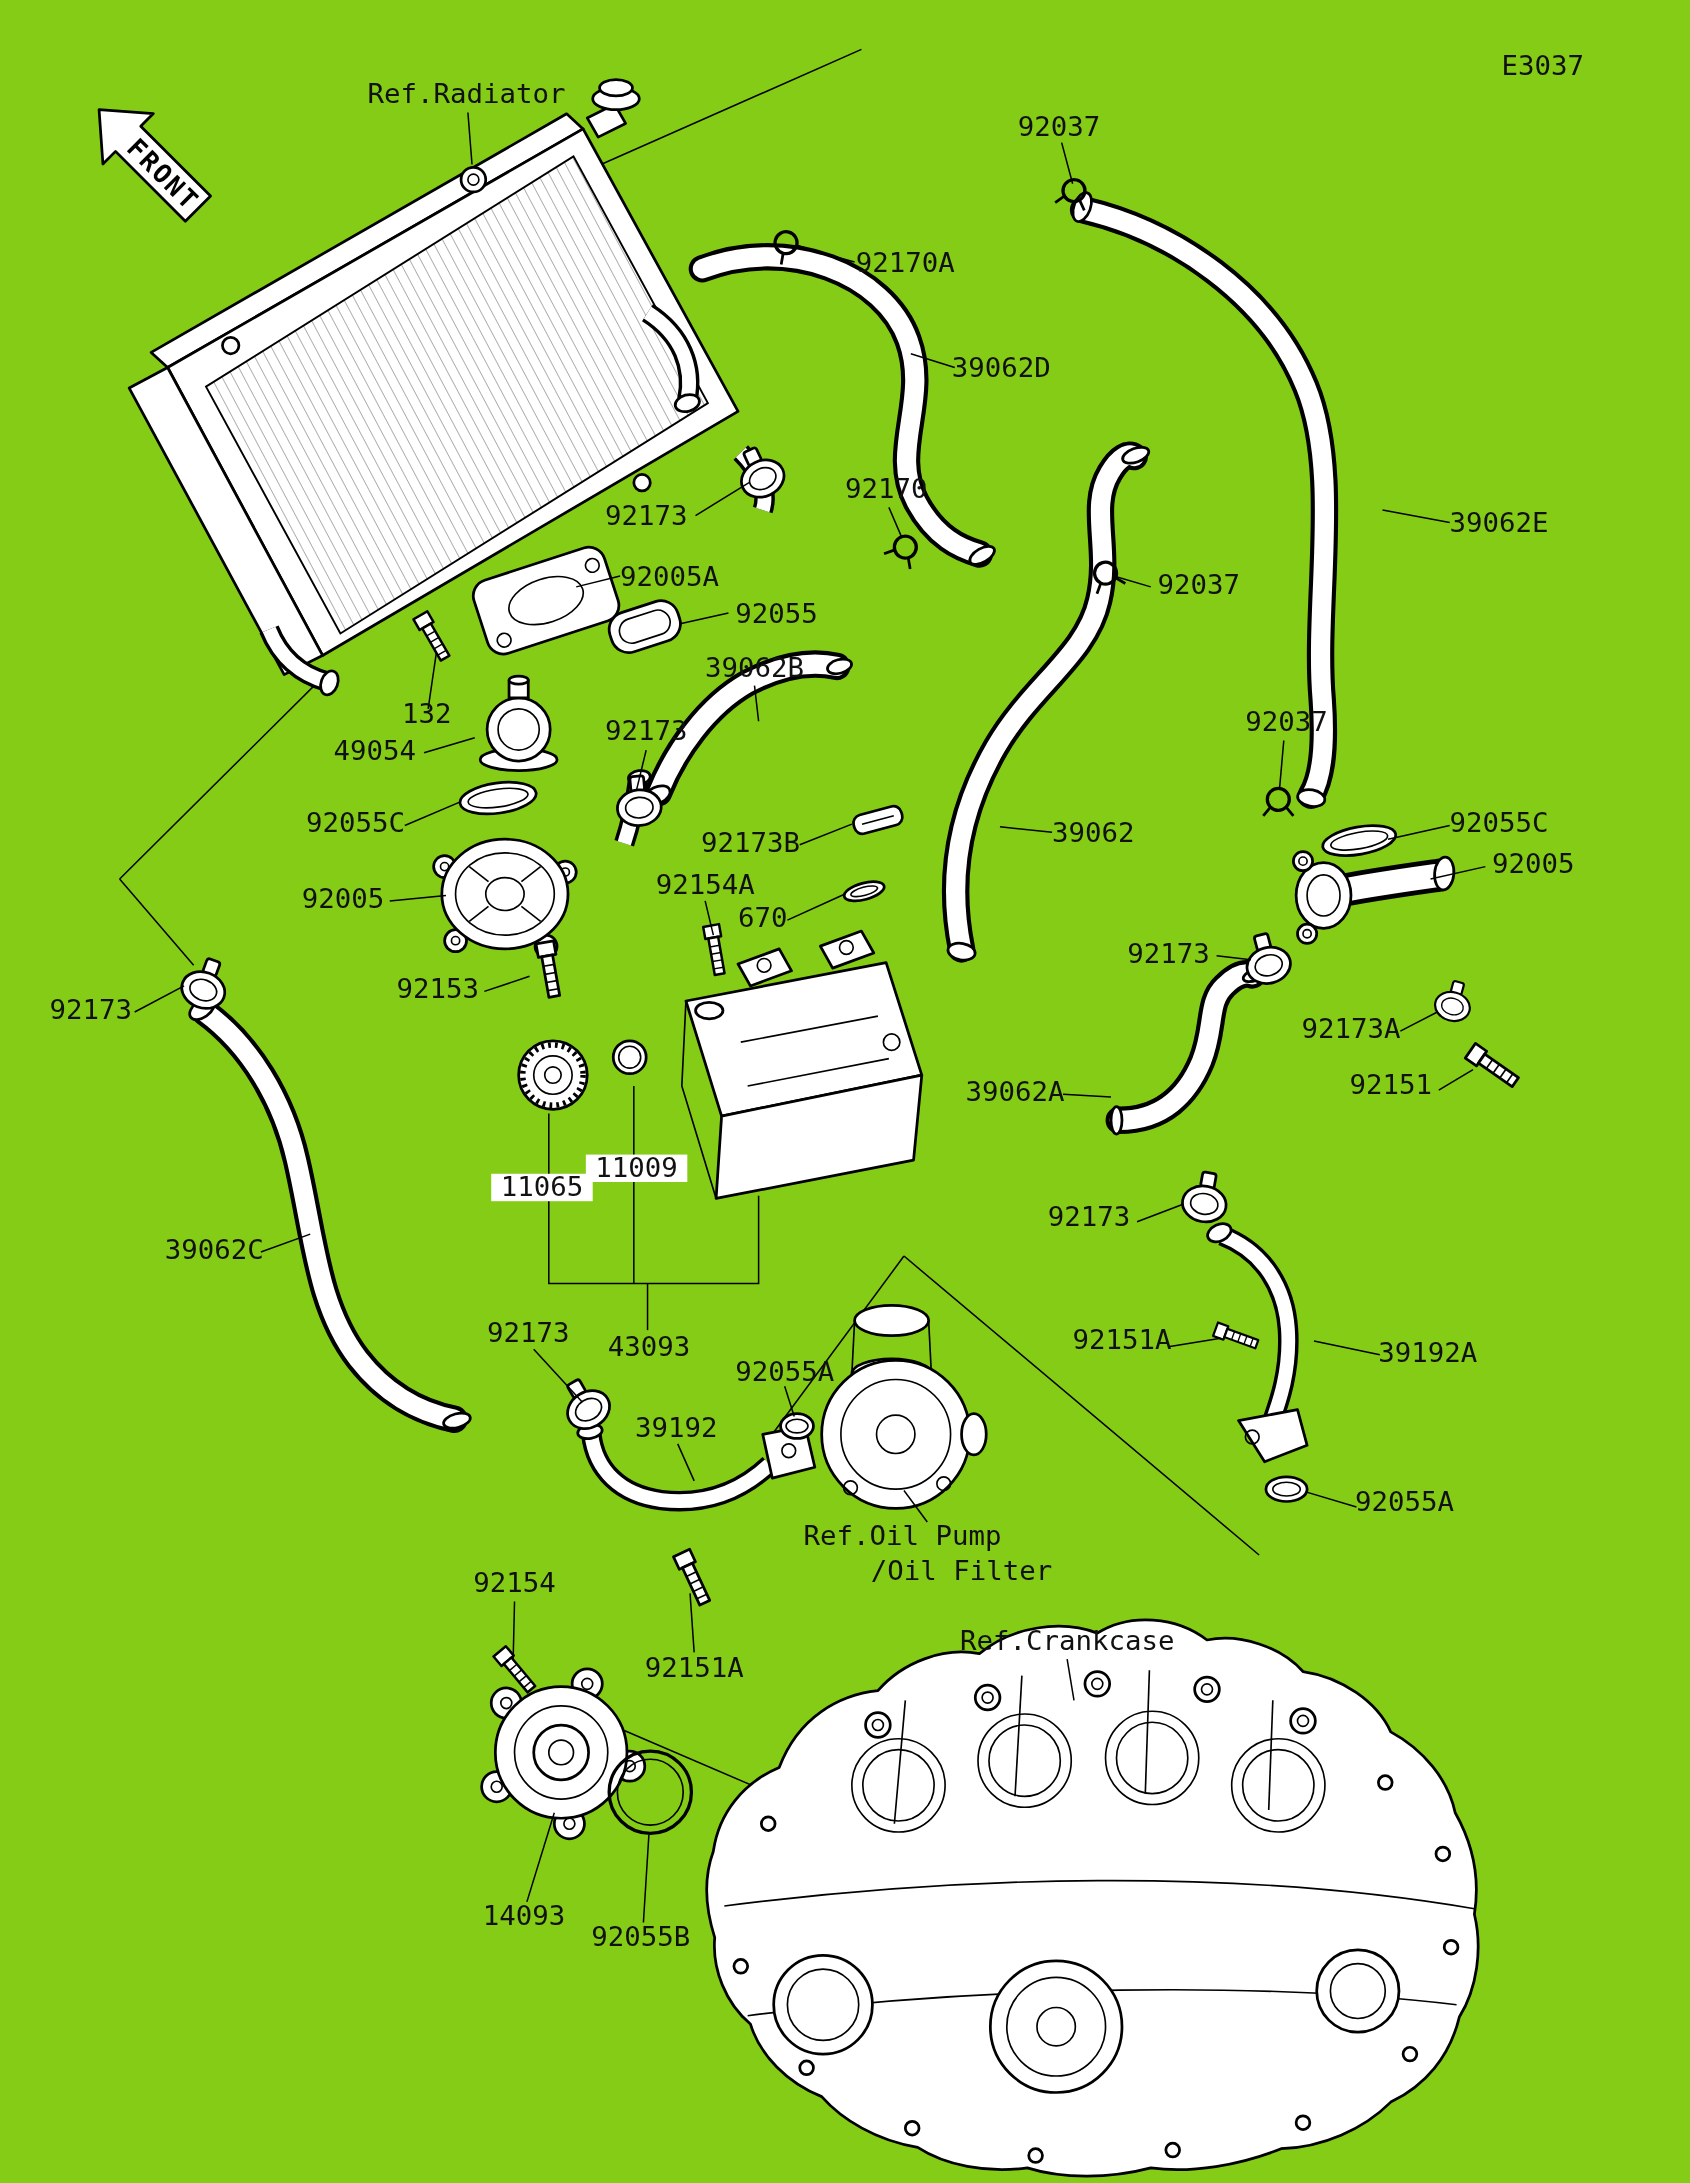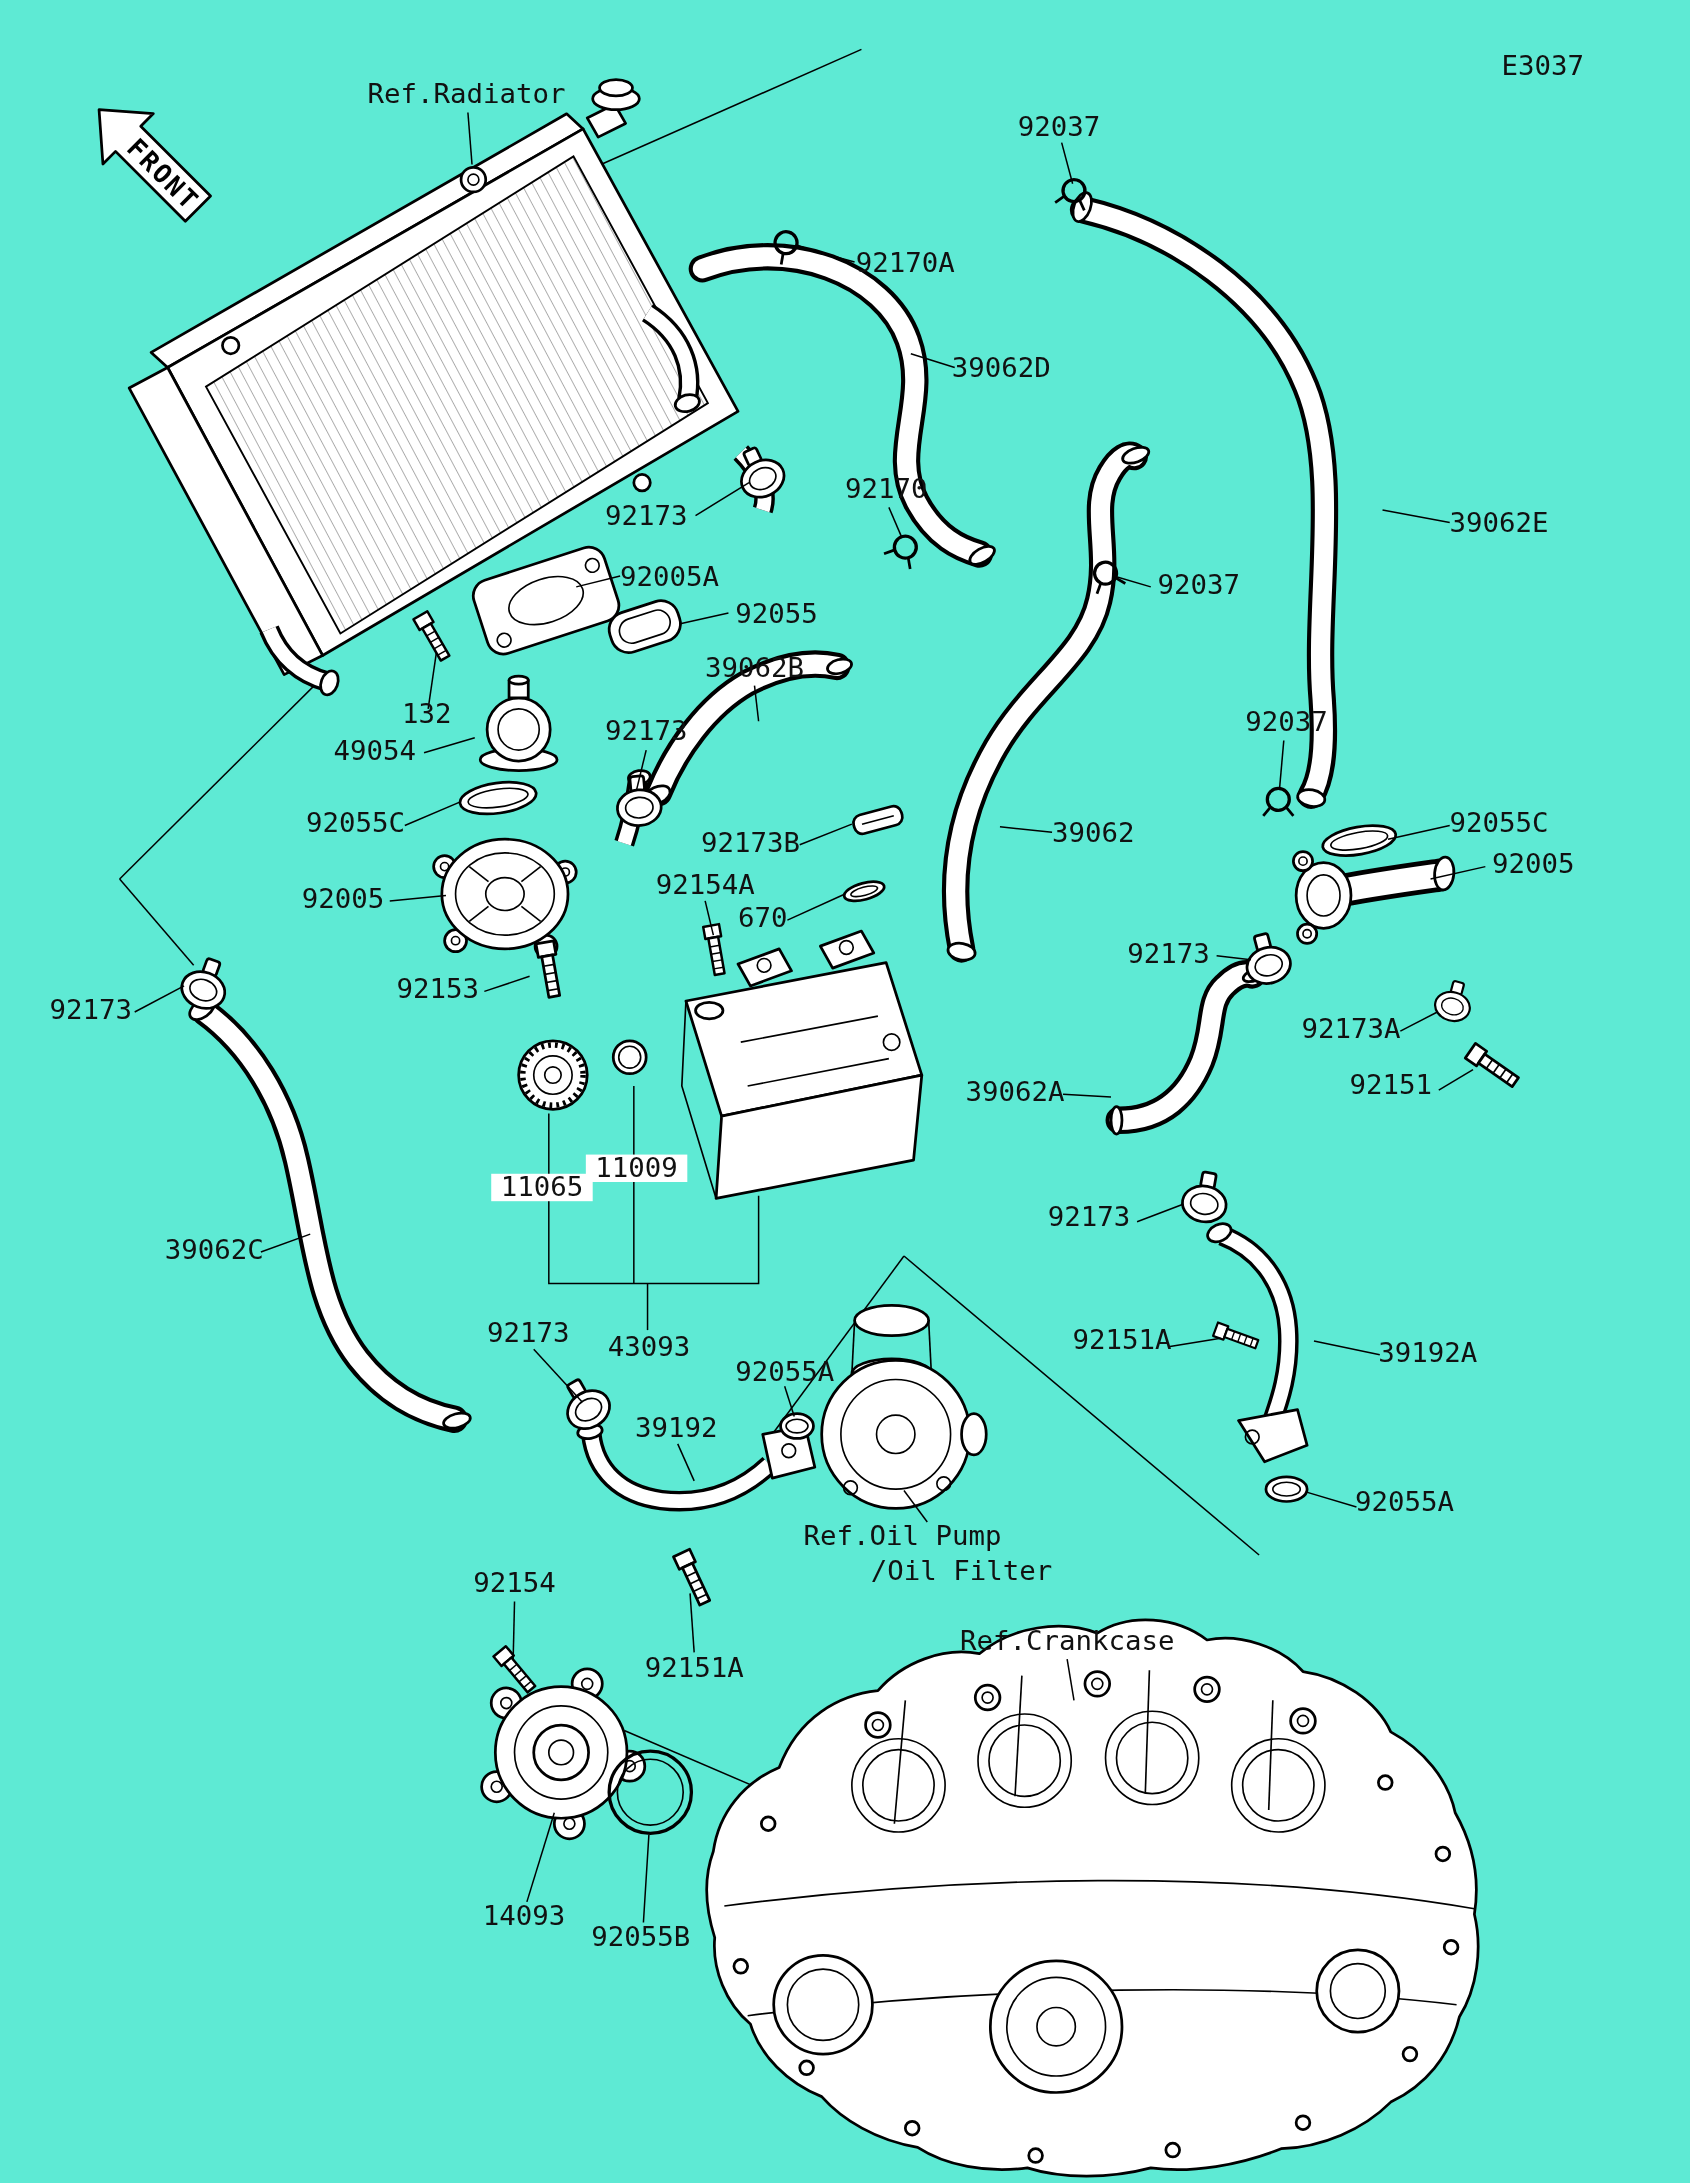--- a/index.html
+++ b/index.html
@@ -1,16 +1,16 @@
 <!DOCTYPE html>
 <html style="font-size:8.5px"><head>
 <meta charset="utf-8">
 <style>
   html,body{margin:0;padding:0;background:#fff;}
-  .sheet{position:relative;width:1690px;height:2183px;background:#5eead4;overflow:hidden;}
+  .sheet{position:relative;width:1690px;height:2183px;background:#84cc16;overflow:hidden;}
   svg{display:block;width:1690px;height:2183px;}
   .p{fill:#fff;stroke:#000;stroke-width:2;stroke-linejoin:round;}
   .pn{fill:none;stroke:#000;stroke-width:2.4;stroke-linejoin:round;}
   .t{fill:none;stroke:#000;stroke-width:1.2;}
   .ld{stroke:#000;stroke-width:1.1;}
   .ho{fill:none;stroke:#000;stroke-width:20;stroke-linecap:round;}
   .hi{fill:none;stroke:#fff;stroke-width:14;stroke-linecap:round;}
   .po{fill:none;stroke:#000;stroke-width:15;}
   .pi{fill:none;stroke:#fff;stroke-width:10;}
   .fo{fill:none;stroke:#000;stroke-width:24;}

